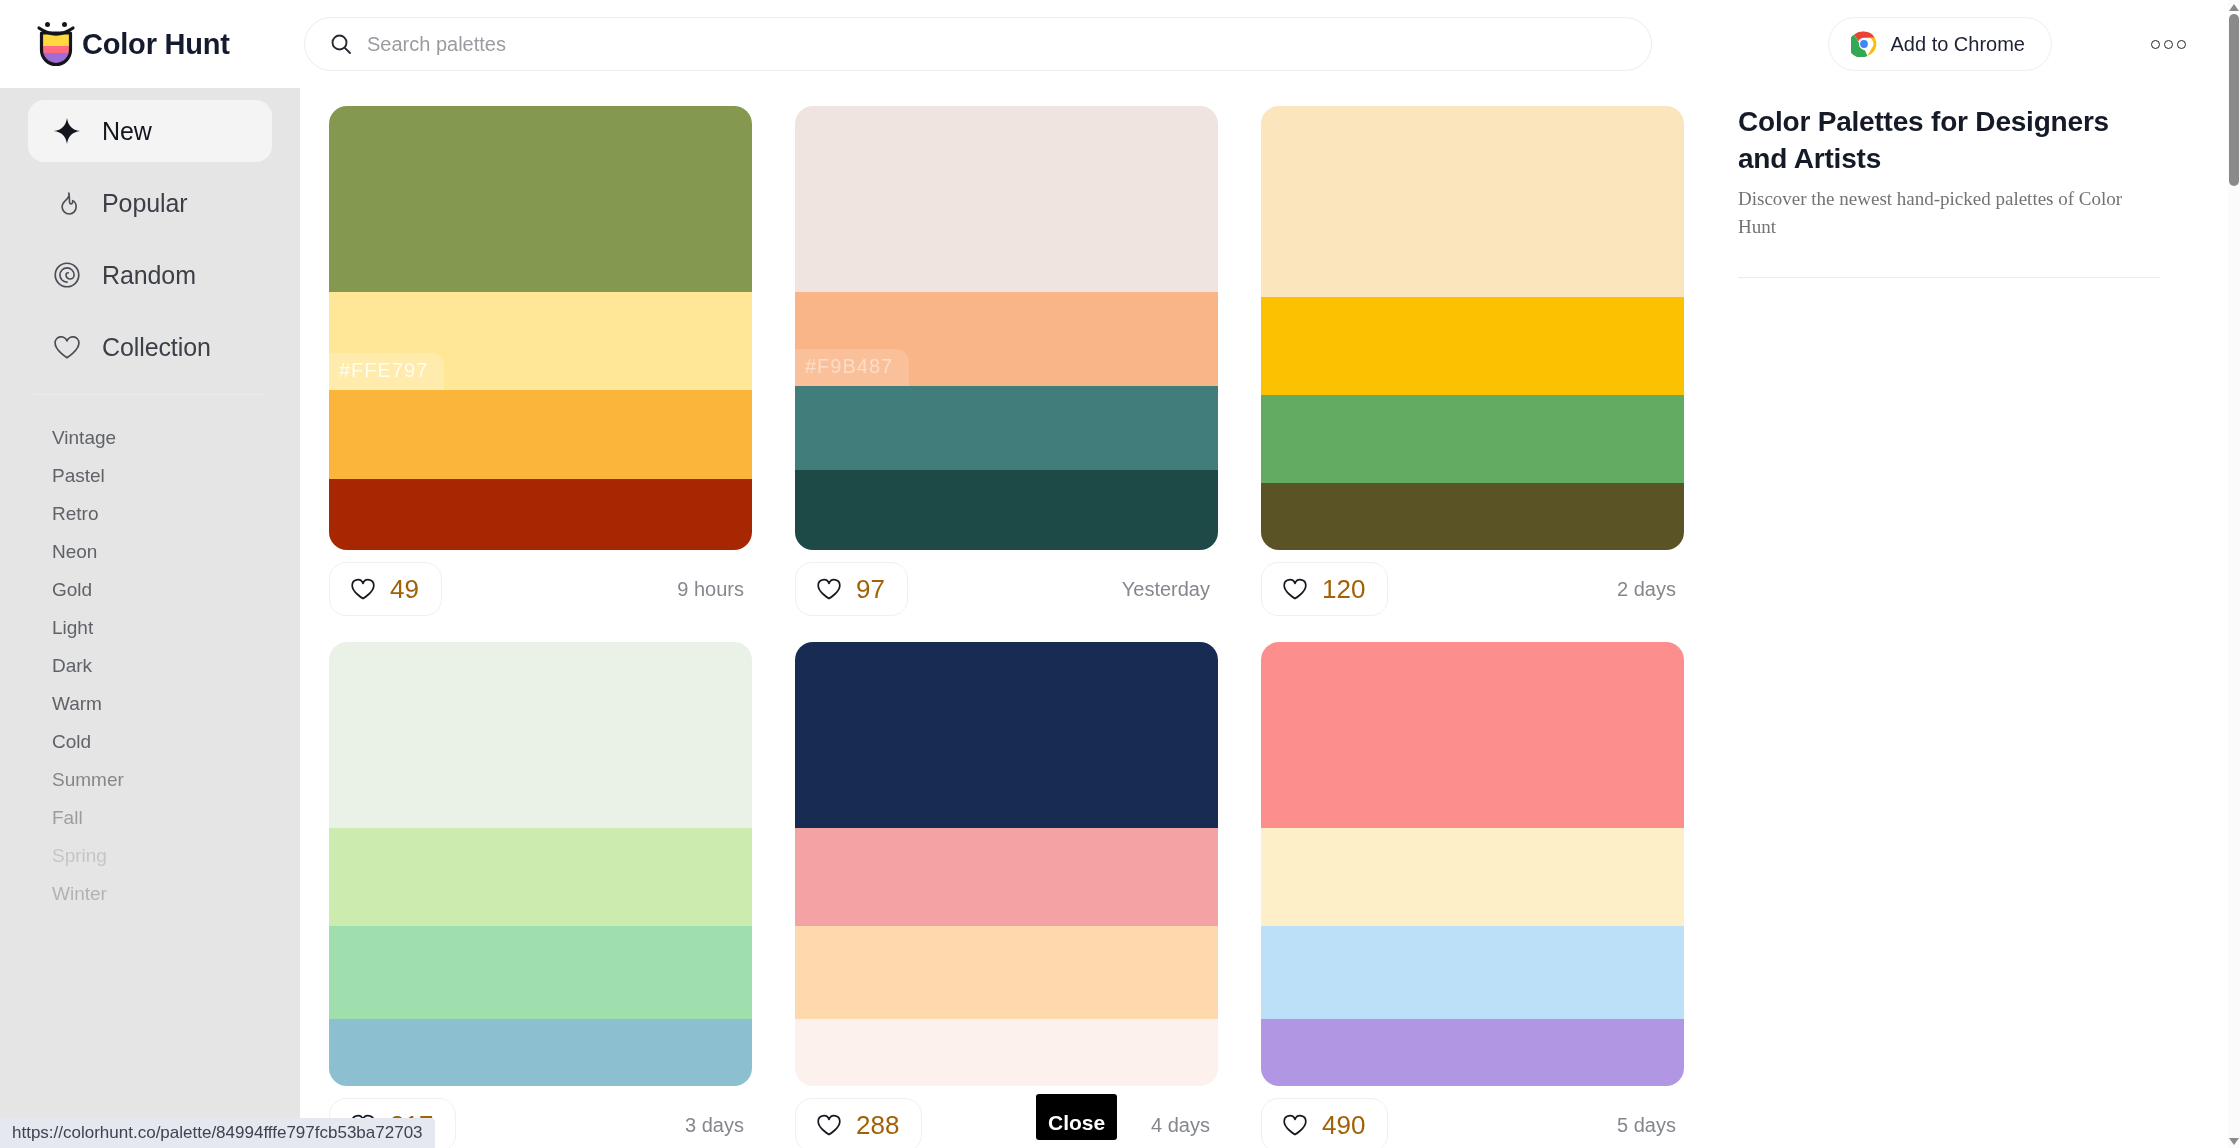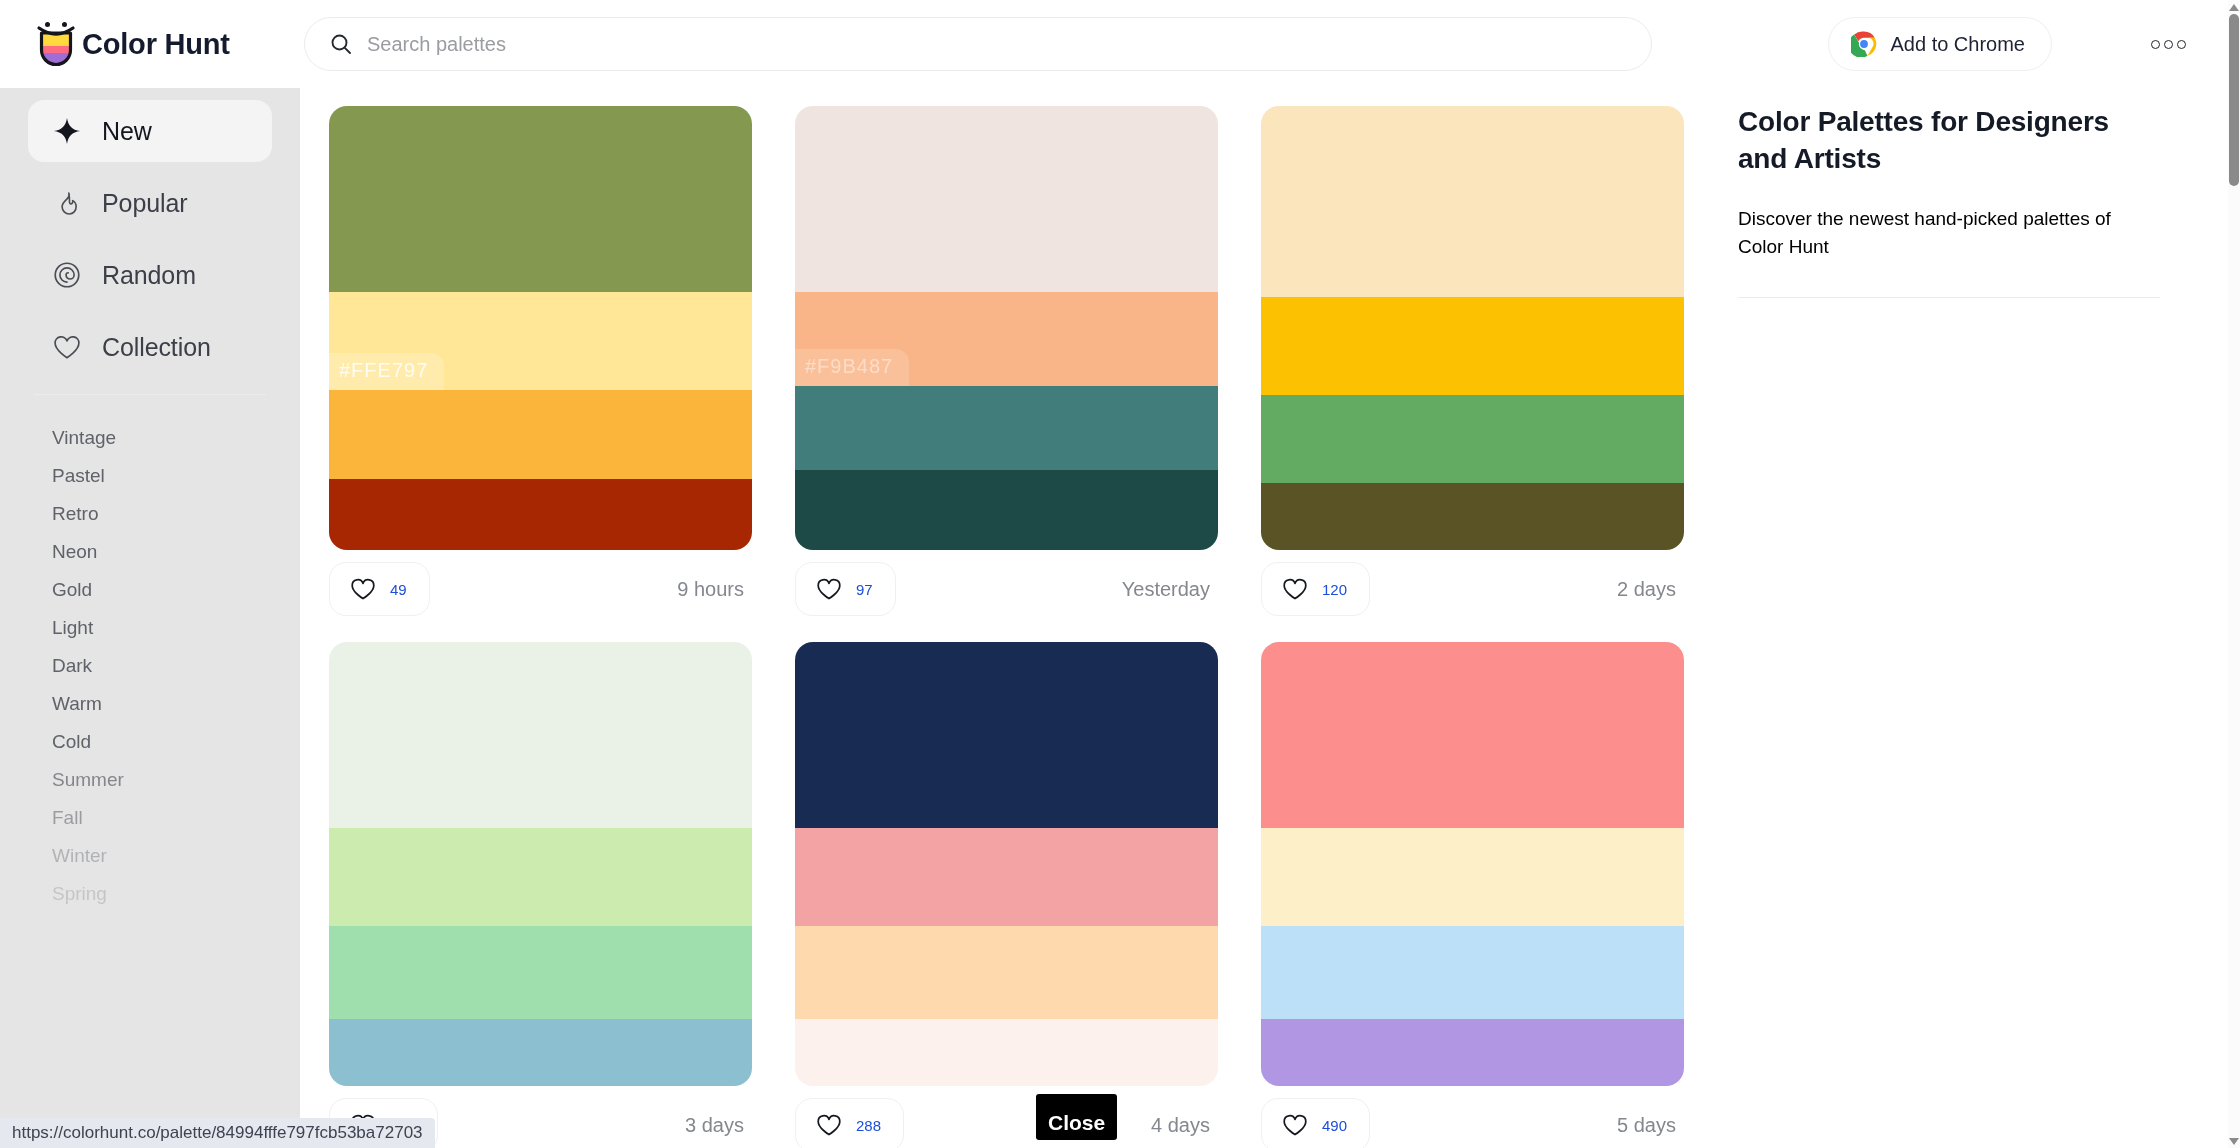--- a/index.html
+++ b/index.html
@@ -144,37 +144,37 @@
     justify-content: space-between;
     padding: 0 4px 0 0;
   }
   .like-btn {
     display: flex; align-items: center; gap: 14px;
     height: 54px; padding: 0 22px 0 20px;
     border: 1px solid #f0f0f1; border-radius: 17px;
     background: #fff; cursor: pointer;
   }
   .heart-ico { width: 26px; height: 24px; flex: 0 0 26px; }
-  .like-count { font-size: 15px; color: #1d4ed8; font-weight: 400; }
+  .like-count { font-size: 26px; color: #a16207; font-weight: 400; }
   .time-text { font-size: 20px; color: #84878d; padding-right: 4px; }
 
   
   .rightpanel {
     position: absolute; top: 88px; left: 1720px;
     width: 500px; height: 1060px;
     padding: 15px 60px 0 18px;
     background: #fff;
   }
   .rp-title {
     font-size: 28px; font-weight: 700; line-height: 1.33;
     color: #151a27; letter-spacing: -0.2px;
   }
   .rp-desc {
-    margin-top: 28px;
-    font-size: 19px; line-height: 1.45; color: #000000;
+    margin-top: 8px;
+    font-size: 19px; line-height: 1.45; color: #737373; font-family: Liberation Serif, serif;
   }
   .rp-rule {
     margin-top: 36px; height: 1px; background: #ececed; width: 100%;
   }
 
   
   .scrollbar {
     position: absolute; top: 0; right: 0;
     width: 12px; height: 1148px; background: #fbfbfb;
   }
@@ -320,22 +320,22 @@
       <div class="tag-item" style="opacity:1">Pastel</div>
       <div class="tag-item" style="opacity:1">Retro</div>
       <div class="tag-item" style="opacity:1">Neon</div>
       <div class="tag-item" style="opacity:1">Gold</div>
       <div class="tag-item" style="opacity:1">Light</div>
       <div class="tag-item" style="opacity:1">Dark</div>
       <div class="tag-item" style="opacity:1">Warm</div>
       <div class="tag-item" style="opacity:1">Cold</div>
       <div class="tag-item" style="opacity:0.72">Summer</div>
       <div class="tag-item" style="opacity:0.55">Fall</div>
+      <div class="tag-item" style="opacity:0.24">Spring</div>
       <div class="tag-item" style="opacity:0.38">Winter</div>
-      <div class="tag-item" style="opacity:0.24">Spring</div>
     </div>
   </div>
 
   <div class="main">
     <div class="grid" id="palette-grid">
         <div class="palette-card">
           <div class="swatches">
             <div class="swatch" style="background: rgb(132, 153, 79); height: 42%;"></div>
             <div class="swatch" style="background: rgb(255, 231, 151); height: 22%;">
               <div class="hexlabel">#FFE797</div>

